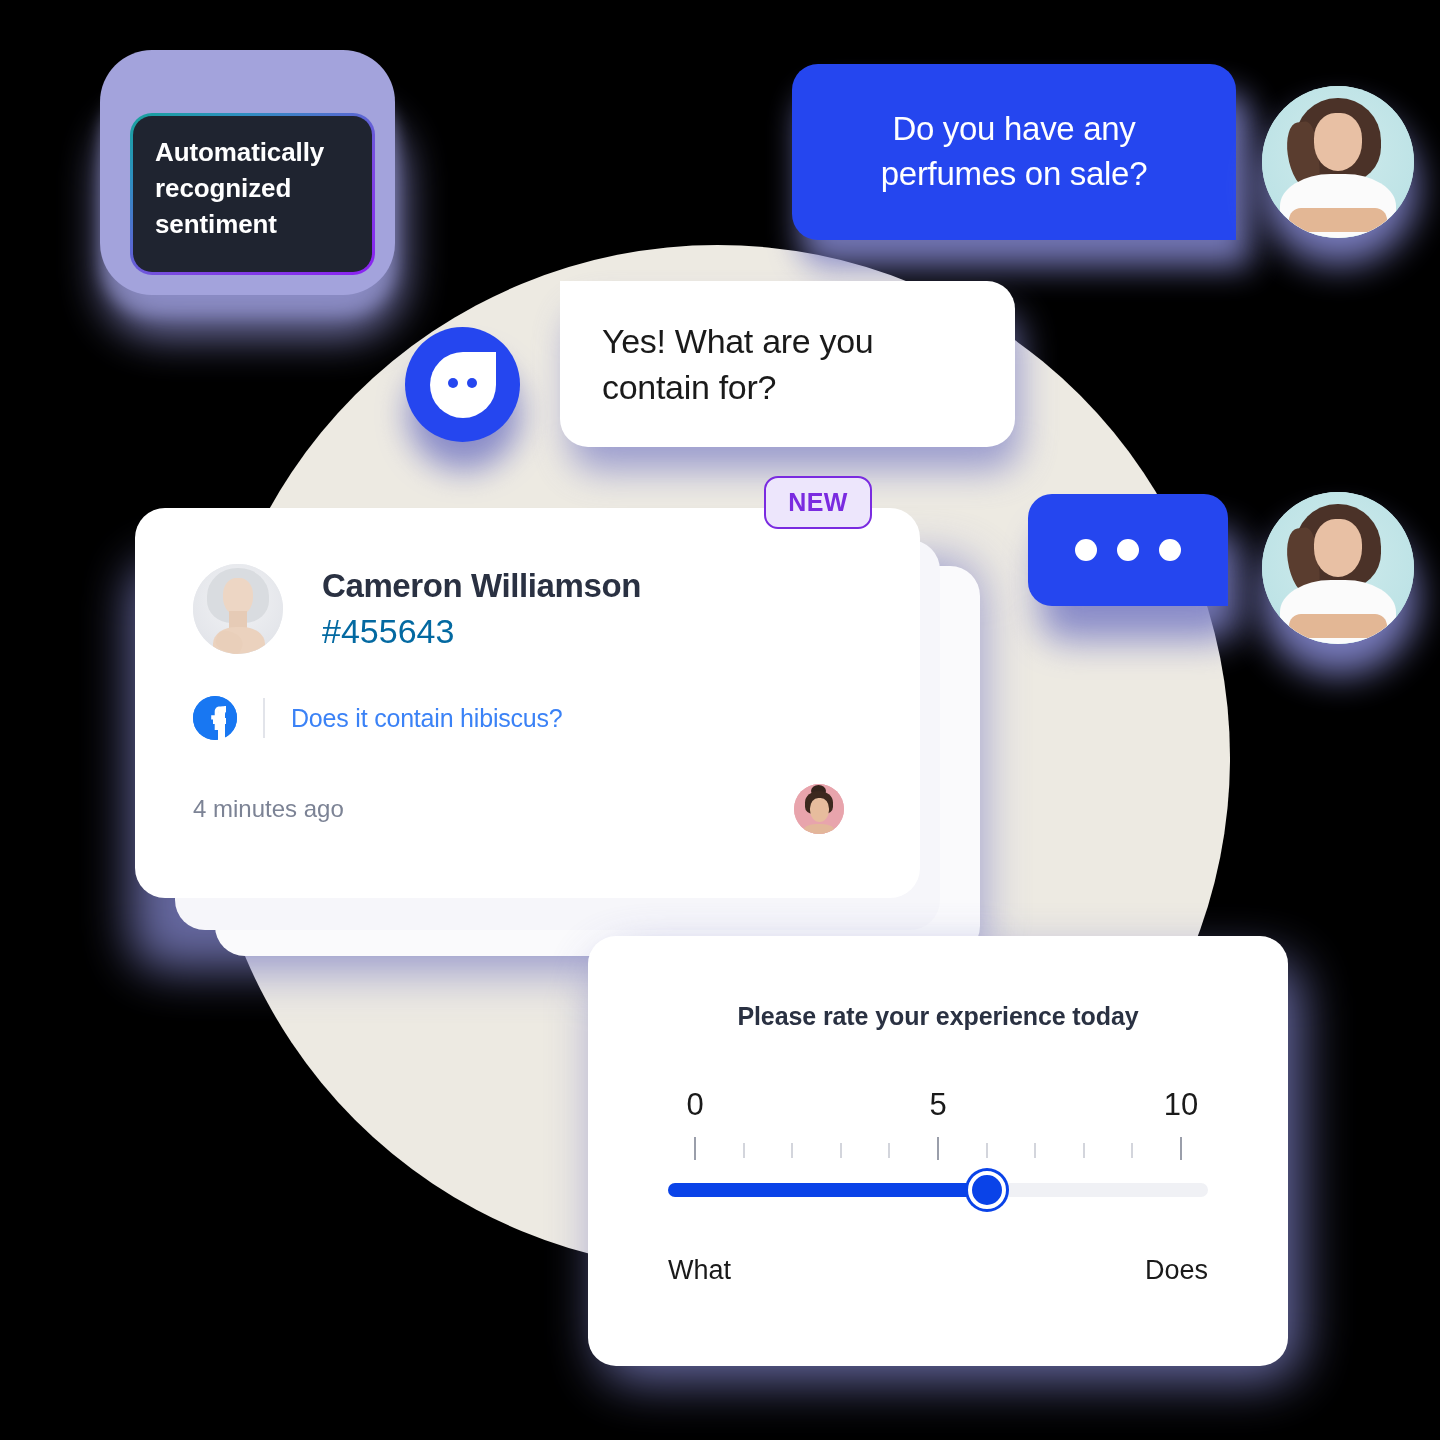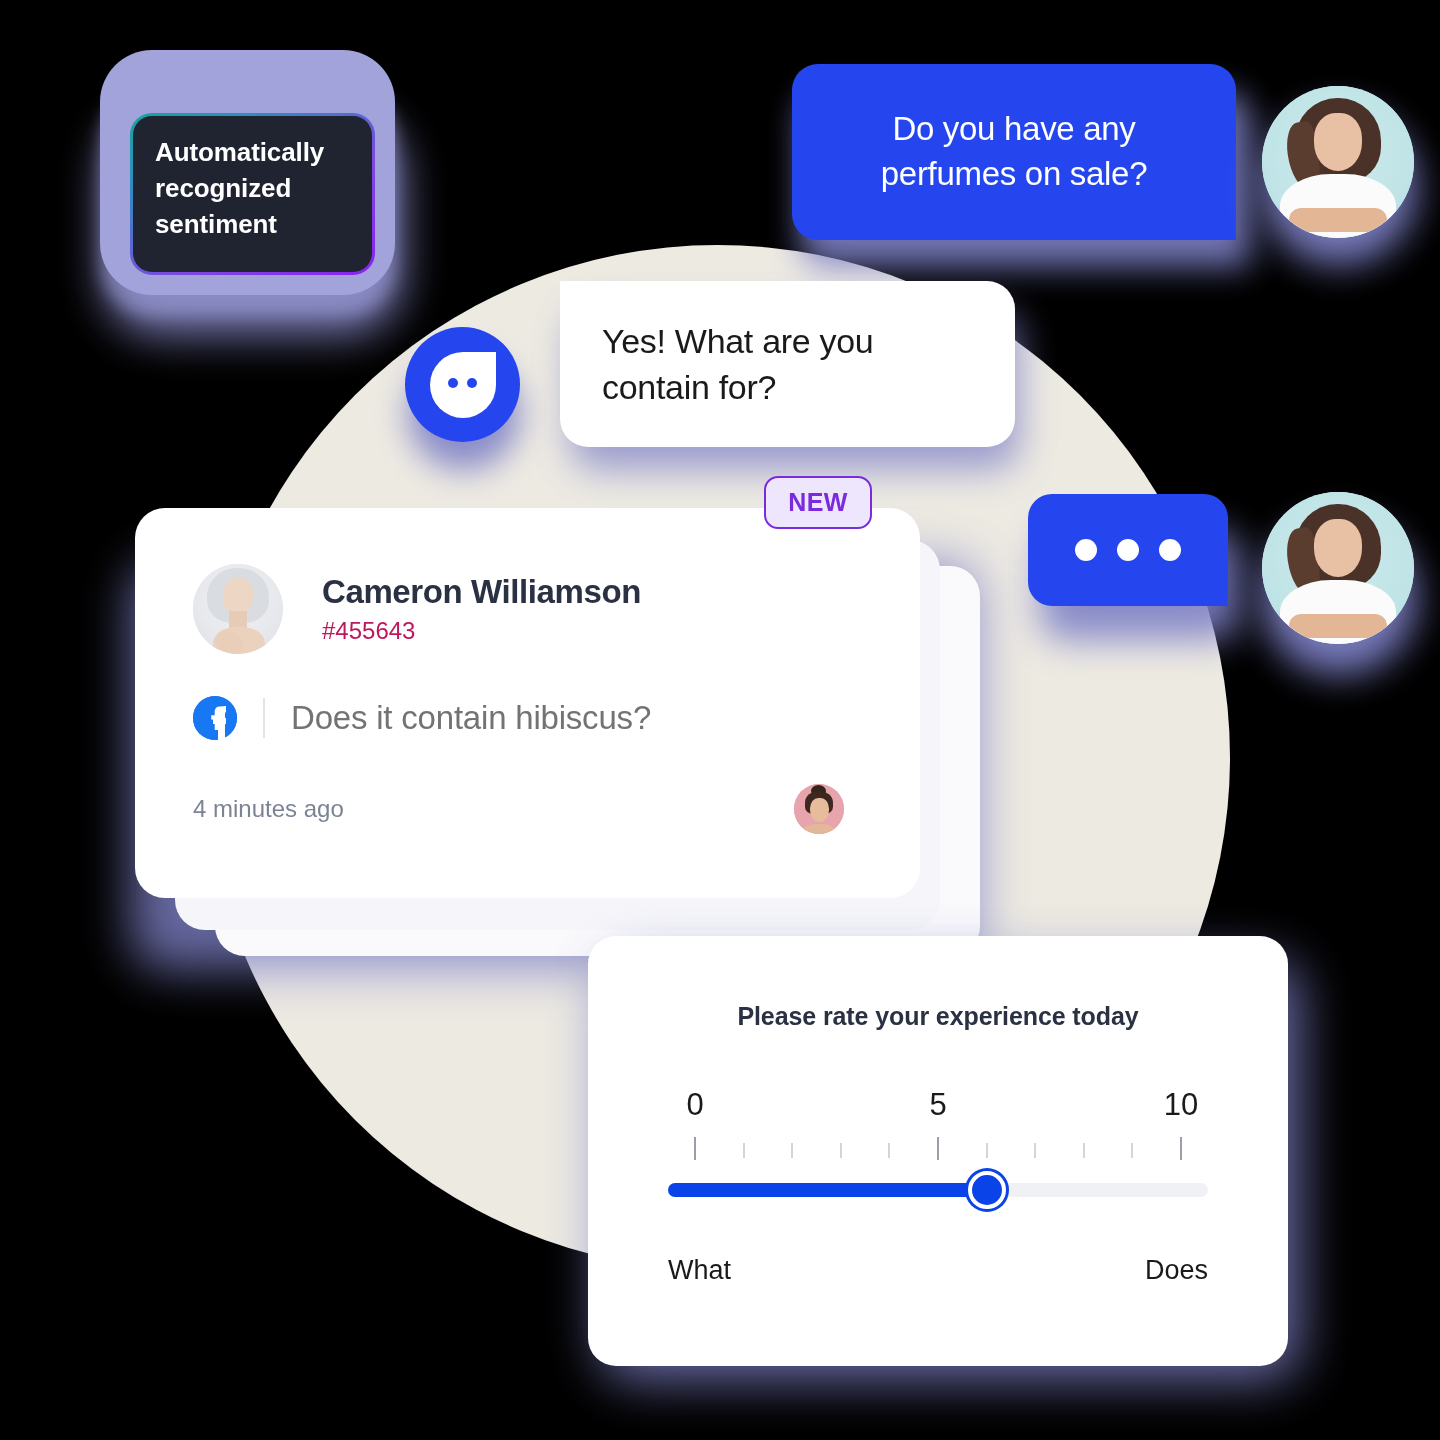--- a/index.html
+++ b/index.html
@@ -335,22 +335,22 @@
     flex: 0 0 auto;
   }
   .card-name {
     color: #2A3142;
     font-size: 33px;
     font-weight: 700;
     letter-spacing: -.4px;
     line-height: 1.2;
   }
   .card-id {
-    color: #be185d;
-    font-size: 24px;
+    color: #0369a1;
+    font-size: 34px;
     font-weight: 400;
     margin-top: 5px;
     line-height: 1.2;
   }
   .card-msg {
     display: flex;
     align-items: center;
     margin-top: 42px;
   }
   .fb-icon {
@@ -373,22 +373,22 @@
     clip-path: path("M13 34 L13 18 L17 18 L18 12 L13 12 L13 8 Q13 5 17 5 L18 5 L18 0 L13 0 Q6 0 6 8 L6 12 L1 12 L1 18 L6 18 L6 34 Z");
   }
   .fb-divider {
     width: 2px;
     height: 40px;
     background: #E2E4EA;
     margin: 0 26px 0 26px;
     flex: 0 0 auto;
   }
   .card-msg-text {
-    color: #737373;
-    font-size: 33px;
+    color: #3b82f6;
+    font-size: 25px;
     letter-spacing: -.2px;
   }
   .card-foot {
     display: flex;
     align-items: center;
     justify-content: space-between;
     margin-top: 44px;
     padding-right: 24px;
     gap: 8px;
   }

